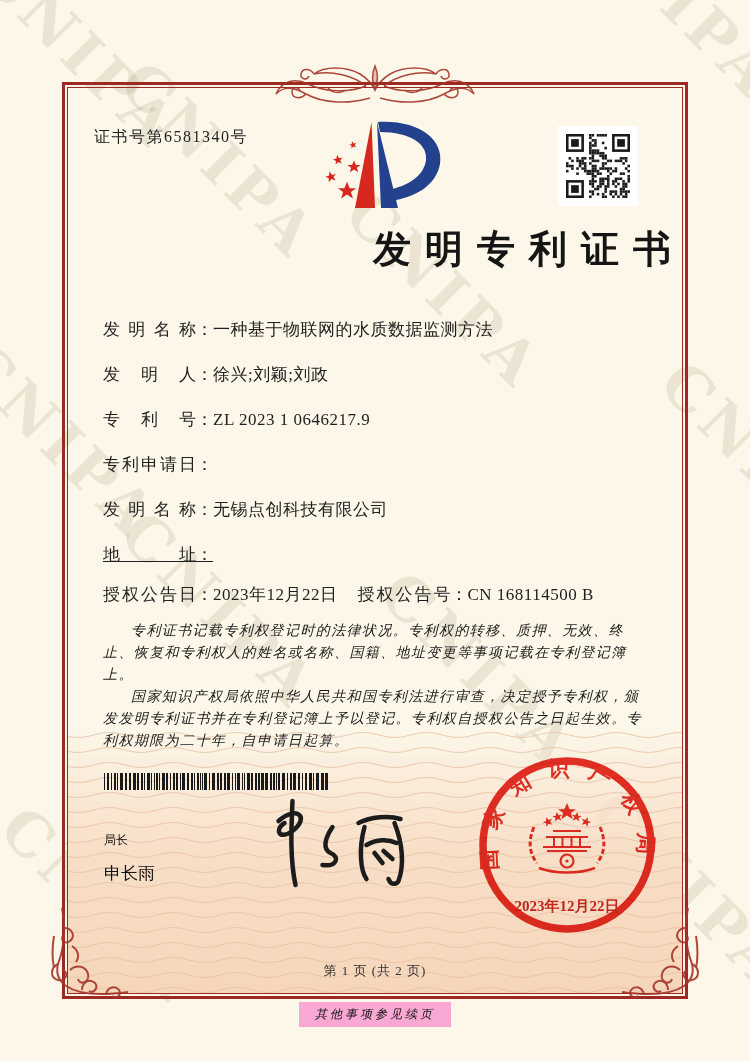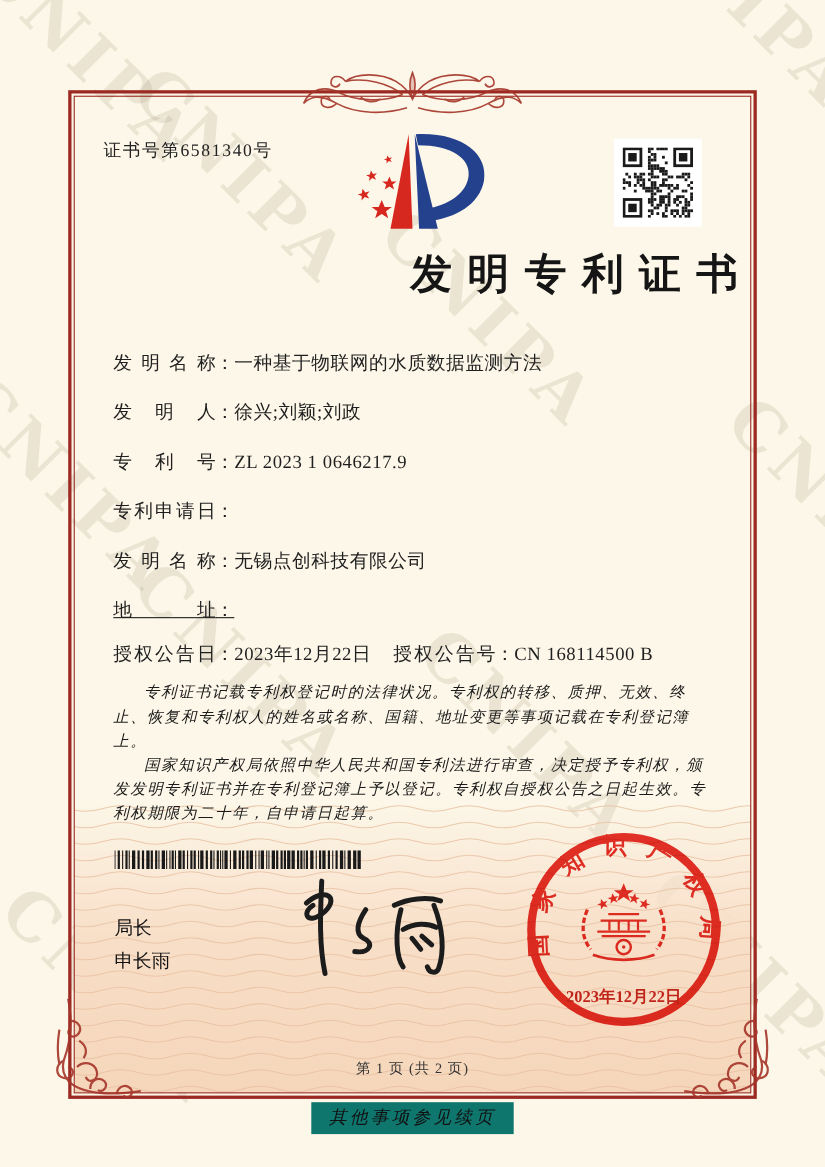--- a/index.html
+++ b/index.html
@@ -35,30 +35,30 @@
   .fvalue{flex:1;letter-spacing:.5px;}
   .fvalue.fixed{flex:0 0 auto;}
   .flabel.second{margin-left:20px;flex:0 0 93px;}
   
   .paras{position:absolute;left:38px;top:535px;width:546px;font-size:14px;line-height:22px;
          letter-spacing:1.4px;font-style:italic;color:#1a1a1a;}
   .paras p{margin:0;text-indent:2em;}
   
   .barcode{position:absolute;left:39px;top:688px;width:226px;height:17px;}
   .director-title{position:absolute;left:39px;top:747px;font-family:"Liberation Sans","DejaVu Sans",sans-serif;
-         font-size:17px;font-weight:500;color:#111;}
+         font-size:12px;font-weight:500;color:#111;}
   .director-name{position:absolute;left:39px;top:777px;font-family:"Liberation Sans","DejaVu Sans",sans-serif;
          font-size:17px;font-weight:500;color:#111;}
   .signature{position:absolute;left:195px;top:706px;width:160px;height:100px;}
   .seal{position:absolute;left:410px;top:668px;width:184px;height:184px;mix-blend-mode:multiply;opacity:.95;}
   .page-indicator{position:absolute;left:0;right:0;top:877px;text-align:center;font-size:13px;
          letter-spacing:1px;color:#333;}
   
-  .footer-note{position:absolute;left:50%;top:1002px;transform:translateX(-50%);background:#0f766e;
-         padding:4px 16px;font-size:16px;letter-spacing:3px;font-style:italic;color:#111;z-index:2;white-space:nowrap;}
+  .footer-note{position:absolute;left:50%;top:1002px;transform:translateX(-50%);background:#f9a8d4;
+         padding:4px 16px;font-size:12px;letter-spacing:3px;font-style:italic;color:#111;z-index:2;white-space:nowrap;}
   
   .orn-top{position:absolute;left:262px;top:56px;width:226px;height:54px;z-index:3;}
   .orn-corner{position:absolute;width:100px;height:100px;z-index:3;}
   .orn-bl{left:48px;top:906px;}
   .orn-br{left:602px;top:906px;transform:scaleX(-1);}
 </style>
 </head>
 <body>
 
 <div class="page">

